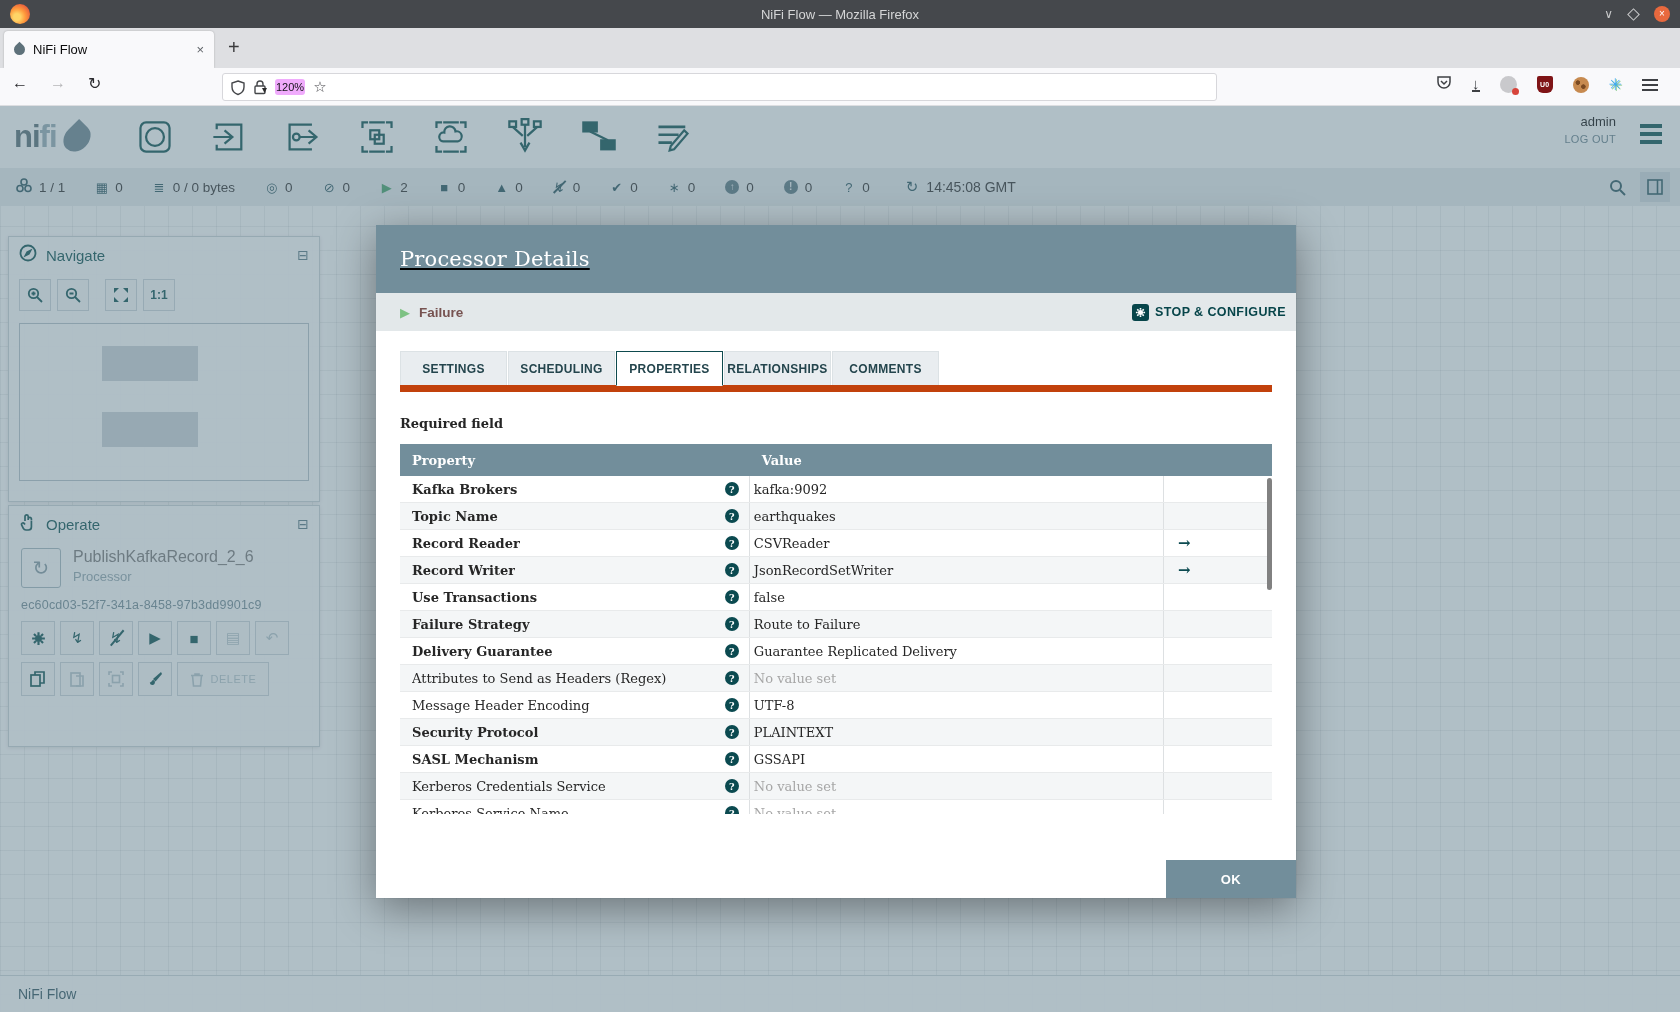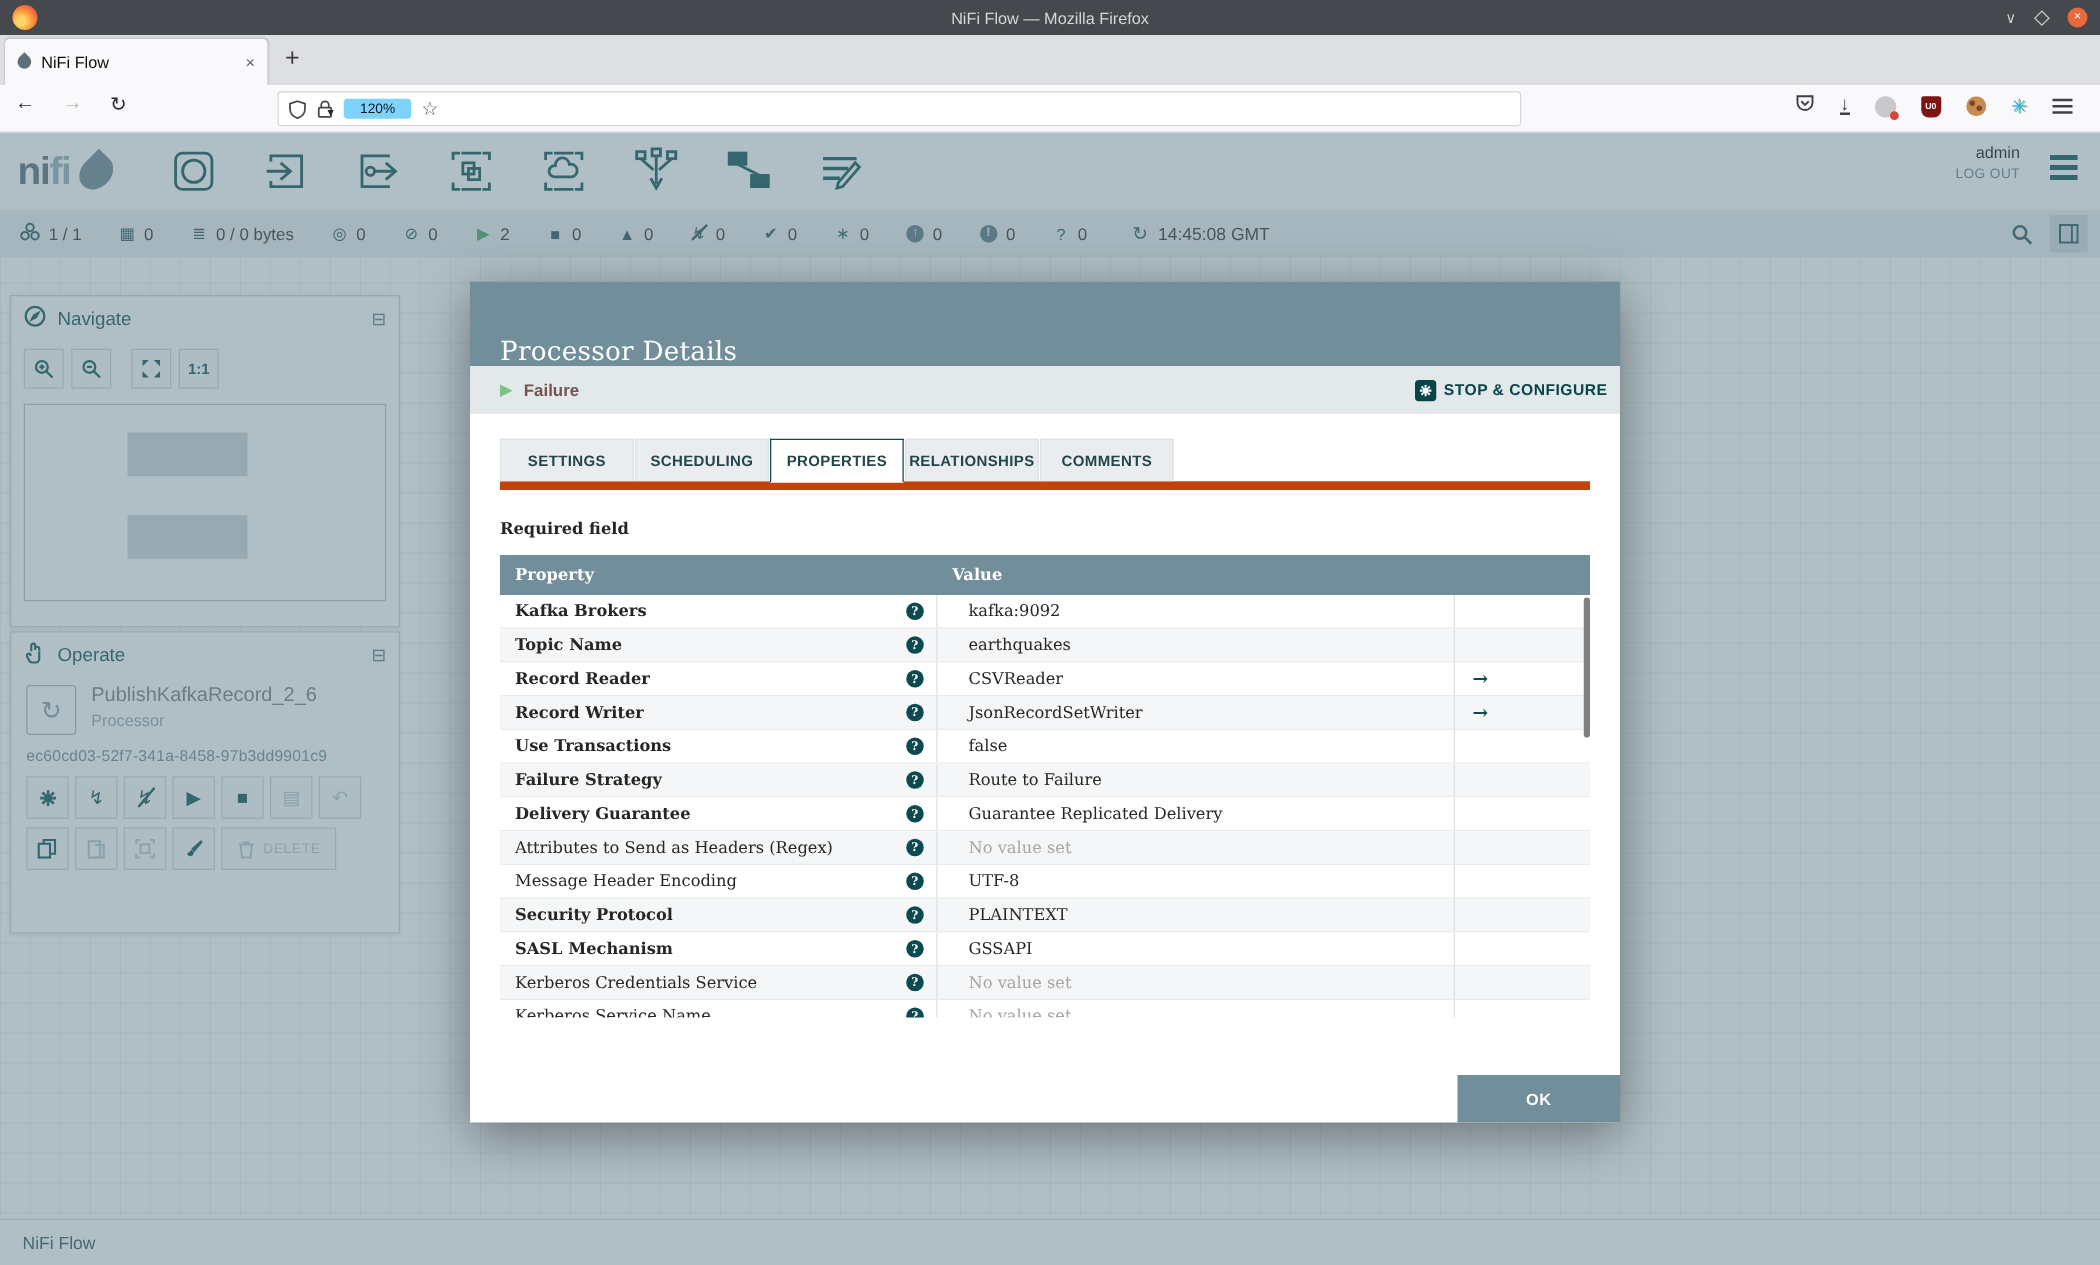--- a/index.html
+++ b/index.html
@@ -26,21 +26,21 @@
   .new-tab { position:absolute; left:228px; top:8px; font-size:20px; color:#3B3B3D; }
 
   .urlbar { position:absolute; left:0; top:68px; width:100%; height:38px; background:#F9F9FB; border-bottom:1px solid #DDDEE1; }
   .nav-btns { position:absolute; left:12px; top:6px; display:flex; gap:22px; font-size:16px; color:#2A2A2E; }
   .nav-fwd { color:#B6B6B8; }
   .url-field { position:absolute; left:222px; top:5px; width:995px; height:28px; background:#FFFFFF; border:1px solid #D7D7DB; border-radius:3px;
                display:flex; align-items:center; padding:0 8px; gap:8px; }
   .shield-ic svg, .lock-ic svg { display:block; }
   .url-text { font-size:13px; color:#72727B; white-space:nowrap; overflow:hidden; flex:1; }
   .url-host { color:#0C0C0D; font-weight:bold; }
-  .zoom-pill { background:#7dd3fc; border-radius:3px; font-size:11px; color:#15141A; padding:2px 13px; flex:none; }
+  .zoom-pill { background:#f0abfc; border-radius:3px; font-size:11px; color:#15141A; padding:2px 1px; flex:none; }
   .star { color:#4A4A4F; font-size:15px; flex:none; }
   .browser-icons { position:absolute; right:22px; top:7px; display:flex; align-items:center; gap:20px; }
   .bi { font-size:15px; color:#3E4044; }
   .bi-dl { border-bottom:2px solid #3E4044; line-height:12px; }
   .bi-circle { width:17px; height:17px; border-radius:50%; background:#C9C9CC; position:relative; }
   .bi-circle::after { content:""; position:absolute; right:-2px; bottom:-2px; width:7px; height:7px; border-radius:50%; background:#D7443B; }
   .bi-ublock { width:16px; height:17px; background:#7F1416; border-radius:2px 2px 6px 6px; color:#fff; font-size:7px; font-weight:bold; text-align:center; line-height:17px; }
   .bi-cookie { width:16px; height:16px; border-radius:50%; background:#C78A4F;
                background-image:radial-gradient(circle at 30% 35%, #7A4A22 2px, transparent 2.5px), radial-gradient(circle at 65% 60%, #7A4A22 2px, transparent 2.5px); }
   .bi-asterisk { color:#3FA9F5; font-size:16px; font-weight:bold; text-shadow:1px 1px 0 #7BC67E; }
@@ -103,21 +103,21 @@
   .op-btn { width:34px; height:34px; border:1px solid #C7D1D6; background:#F4F6F7; display:flex; align-items:center; justify-content:center; color:#004849; font-size:15px; position:relative; }
   .op-btn.disabled { color:#AFC0C7; }
   .op-btn .slash { position:absolute; left:7px; top:15px; width:20px; height:1.5px; background:#004849; transform:rotate(-50deg); }
   .op-btn.wide { width:92px; gap:7px; font-size:11px; letter-spacing:.5px; color:#AFC0C7; }
 
   .nifi-footer { position:absolute; left:0; bottom:0; width:100%; height:37px; background:rgba(249,250,251,0.92); border-top:1px solid #C9D2D7; display:flex; align-items:center; }
   .breadcrumb { margin-left:18px; font-size:14px; color:#254B57; }
 
   
   .dialog { position:absolute; left:376px; top:119px; width:920px; height:673px; z-index:10; background:#fff; box-shadow:0 10px 40px rgba(0,0,0,0.4); }
-  .dlg-header { height:68px; background:#728E9B; display:flex; align-items:flex-end; }
+  .dlg-header { height:68px; background:#728E9B; display:flex; align-items:center;text-decoration:underline; }
   .dlg-title { color:#fff; font-size:21px; margin-left:24px; letter-spacing:.2px; }
   .dlg-status { height:38px; background:#E3E8EA; display:flex; align-items:center; position:relative; }
   .run-play { color:#7DC283; font-size:13px; margin-left:24px; }
   .run-label { color:#775351; font-weight:bold; font-size:13.5px; margin-left:9px; }
   .stopcfg { position:absolute; right:10px; top:0; height:38px; display:flex; align-items:center; gap:6px; }
   .stopcfg .cfg-ic { width:17px; height:17px; background:#07454A; border-radius:3px; display:flex; align-items:center; justify-content:center; }
   .stopcfg .cfg-lbl { color:#07454A; font-size:12.5px; font-weight:bold; letter-spacing:.4px; }
 
   .dlg-content { position:relative; height:529px; padding:0 24px; background:#fff; }
   .tabs { display:flex; margin-top:20px; border-bottom:7px solid #c2410c; }
@@ -132,21 +132,21 @@
   .ptable-head .h-val { padding-left:13px; }
   .prop-rows { height:338px; overflow:hidden; position:relative; }
   .prop-row { display:flex; height:27px; align-items:stretch; border-bottom:1px solid #E8EAEB; background:#fff; }
   .prop-row:nth-child(even) { background:#F4F6F7; }
   .cell { display:flex; align-items:center; font-size:13px; color:#262626; }
   .cell.prop { width:40%; padding-left:12px; padding-right:30px; position:relative; }
   .prop-text { white-space:nowrap; overflow:hidden; }
   .is-required .prop-text { font-weight:bold; }
   .help { position:absolute; right:10px; top:6px; width:14px; height:14px; border-radius:50%; background:#0B4A50; color:#fff; font-size:9.5px; font-weight:bold;
           display:flex; align-items:center; justify-content:center; }
-  .cell.val { width:47.5%; padding-left:25px; border-left:1px solid #DDE0E2; }
+  .cell.val { width:47.5%; padding-left:4px; border-left:1px solid #DDE0E2; }
   .is-unset .cell.val { color:#A6A6A6; }
   .cell.goto { flex:1; border-left:1px solid #DDE0E2; padding-left:14px; }
   .goto-arrow { display:none; color:#0B4A50; font-weight:bold; font-size:15px; }
   .is-goto .goto-arrow { display:inline; }
   .vscroll { position:absolute; right:0; top:34px; width:5px; height:112px; background:#818181; border-radius:3px; }
 
   .ok-btn { position:absolute; right:0; bottom:0; width:130px; height:38px; background:#728E9B; color:#fff; font-size:13px; font-weight:bold;
             display:flex; align-items:center; justify-content:center; letter-spacing:.5px; }
 
   svg { overflow:visible; }

